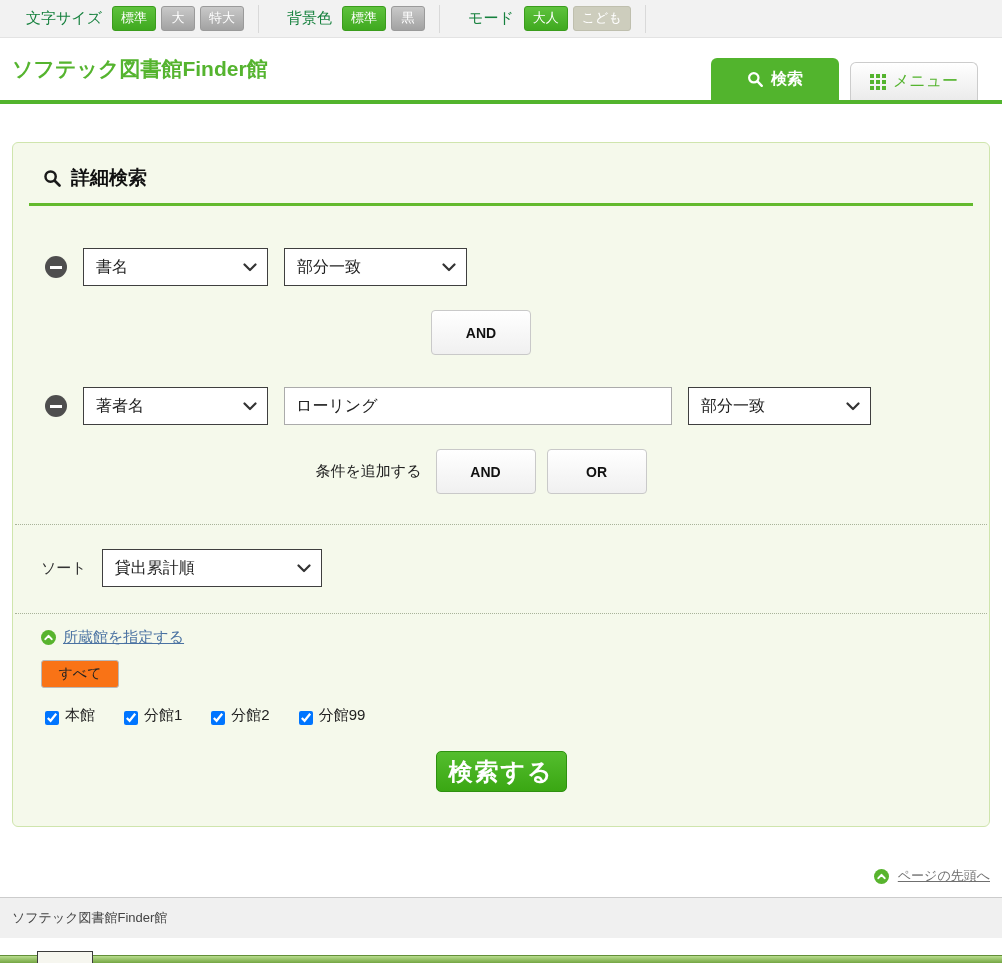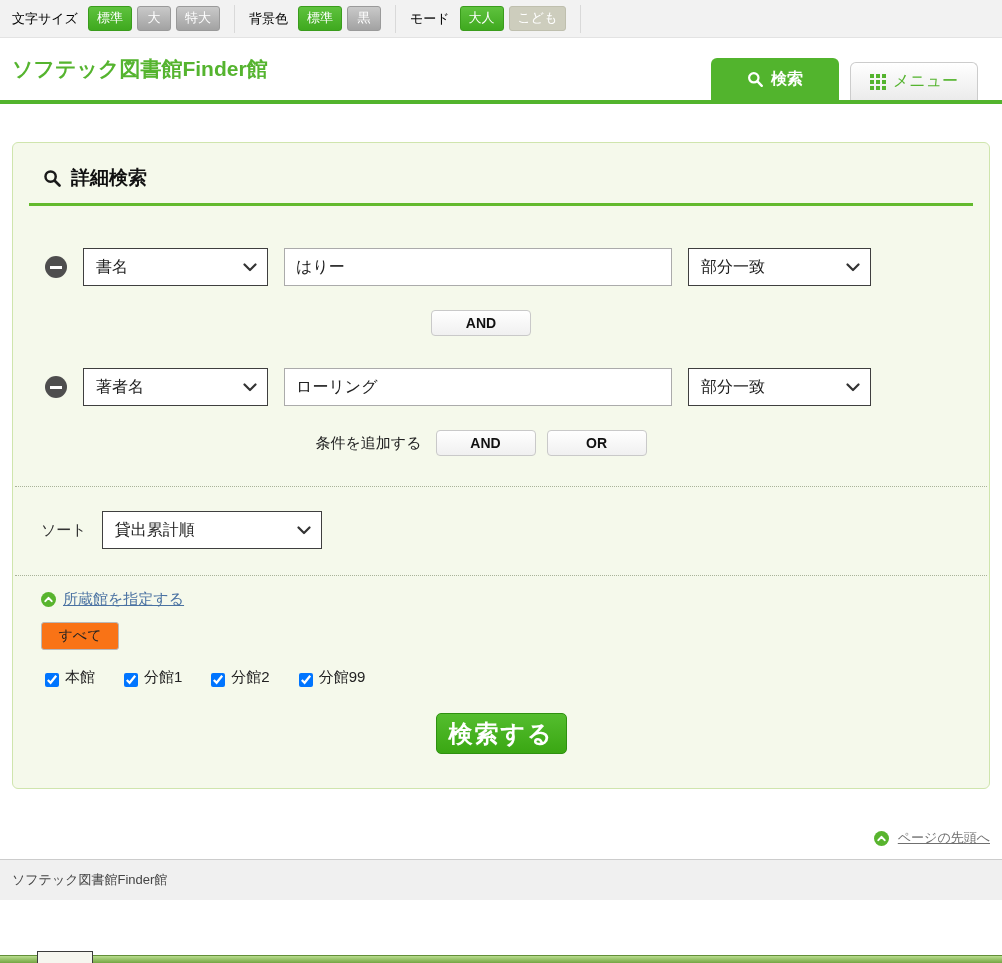--- a/index.html
+++ b/index.html
@@ -16,21 +16,21 @@
   
   .a11y-bar {
     height: 38px;
     background: #f2f2f2;
     border-bottom: 1px solid #e3e3e3;
     display: flex;
     align-items: center;
     padding: 0 6px 0 12px;
   }
   .a11y-group { display: flex; align-items: center; gap: 5px; }
-  .a11y-label { font-size: 13px; color: #000000; margin-right: 5px; white-space: nowrap; }
+  .a11y-label { font-size: 15px; color: #15803d; margin-right: 5px; white-space: nowrap; margin-left: 14px; }
   .a11y-sep { width: 1px; height: 28px; background: #d9d9d9; margin: 0 14px; }
   .pill {
     font-size: 13px;
     color: #fff;
     padding: 3px 8px;
     min-width: 34px;
     border-radius: 3px;
     border: 1px solid transparent;
     cursor: pointer;
     font-family: inherit;
@@ -73,21 +73,21 @@
                 padding: 0 10px 0 12px; font-size: 16px; color: #222; cursor: pointer; flex: none; }
   .select-field { width: 185px; }
   .select-match { width: 183px; margin-left: 16px; }
   .select-sort  { width: 220px; }
   .text-input { width: 388px; height: 38px; border: 1px solid #ababab; background: #fff;
                 font-size: 16px; padding: 0 11px; margin-left: 16px; font-family: inherit; color: #222; }
 
   .op-row  { display: flex; justify-content: center; align-items: center; margin-top: 24px; padding-right: 40px; }
   .add-row { display: flex; justify-content: center; align-items: center; margin-top: 24px; padding-right: 40px; gap: 11px; }
   .add-label { font-size: 15px; color: #222; margin-right: 3px; }
-  .btn-white { width: 100px; height: 26px; background: linear-gradient(#ffffff,#f0f0f0);
+  .btn-white { width: 100px; height: 45px; background: linear-gradient(#ffffff,#f0f0f0);
                border: 1px solid #c9c9c9; border-radius: 4px; font-size: 14px; font-weight: bold;
                color: #111; cursor: pointer; font-family: inherit; }
 
   .dotted-div { border-top: 1px dotted #a9b39a; margin: 30px -14px 0; }
   .dotted-div.second { margin-top: 26px; }
 
   .sort-row { display: flex; align-items: center; margin: 24px 0 0 12px; }
   .sort-label { font-size: 15px; color: #333; margin-right: 15px; }
 
   .toggle-row { display: flex; align-items: center; gap: 7px; margin: 14px 0 0 12px; }
@@ -196,21 +196,20 @@
         <span class="bar"></span>
       </button>
     <div class="select-box select-field">
       <span>書名</span>
       <span class="icon">
         <svg width="14" height="9" viewBox="0 0 14 9">
             <polyline points="1.5,1.5 7,7 12.5,1.5" fill="none" stroke="#333" stroke-width="2.2" stroke-linecap="round" stroke-linejoin="round"></polyline>
           </svg>
       </span>
     </div>
-    <input class="text-input" type="text" value="はりー" style="">
     <div class="select-box select-match">
       <span>部分一致</span>
       <span class="icon">
         <svg width="14" height="9" viewBox="0 0 14 9">
             <polyline points="1.5,1.5 7,7 12.5,1.5" fill="none" stroke="#333" stroke-width="2.2" stroke-linecap="round" stroke-linejoin="round"></polyline>
           </svg>
       </span>
     </div>
   </div>
 

